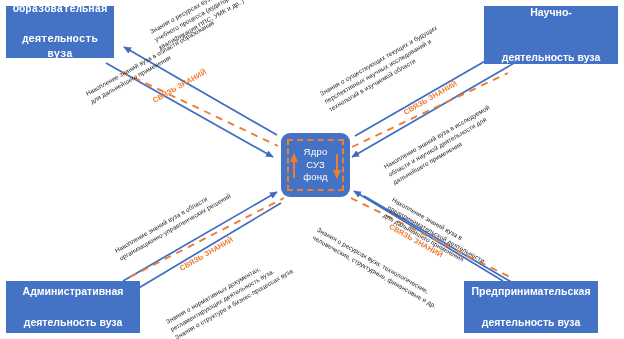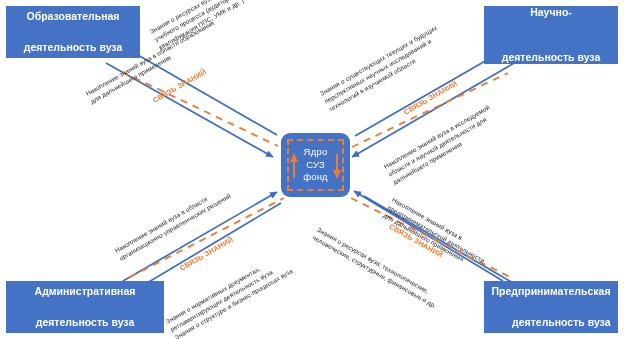--- a/index.html
+++ b/index.html
@@ -19,24 +19,24 @@
     font-size:10.5px;
     line-height:1.45;
     text-align:center;
     display:flex;
     align-items:center;
     justify-content:center;
     box-sizing:border-box;
     padding:20px 6px;
   }
   .corner-box span{display:block;}
-  #box-edu{left:6px;  top:6px;   width:134px;height:52px;}
+  #box-edu{left:6px;  top:6px;   width:108px;height:52px;font-family:Liberation Mono, monospace;}
   #box-sci{left:484px;top:6px;   width:134px;height:58px;}
-  #box-adm{left:6px;  top:281px; width:158px;height:52px;}
-  #box-ent{left:484px;top:281px; width:134px;height:52px;text-align:right;}
+  #box-adm{left:6px;  top:281px; width:134px;height:52px;}
+  #box-ent{left:464px;top:281px; width:134px;height:52px;}
 
   
   #core{
     position:absolute;
     left:281px;top:133px;width:69px;height:64px;
     background:#4472C4;
     border-radius:9px;
     box-sizing:border-box;
   }
   #core-inner{

